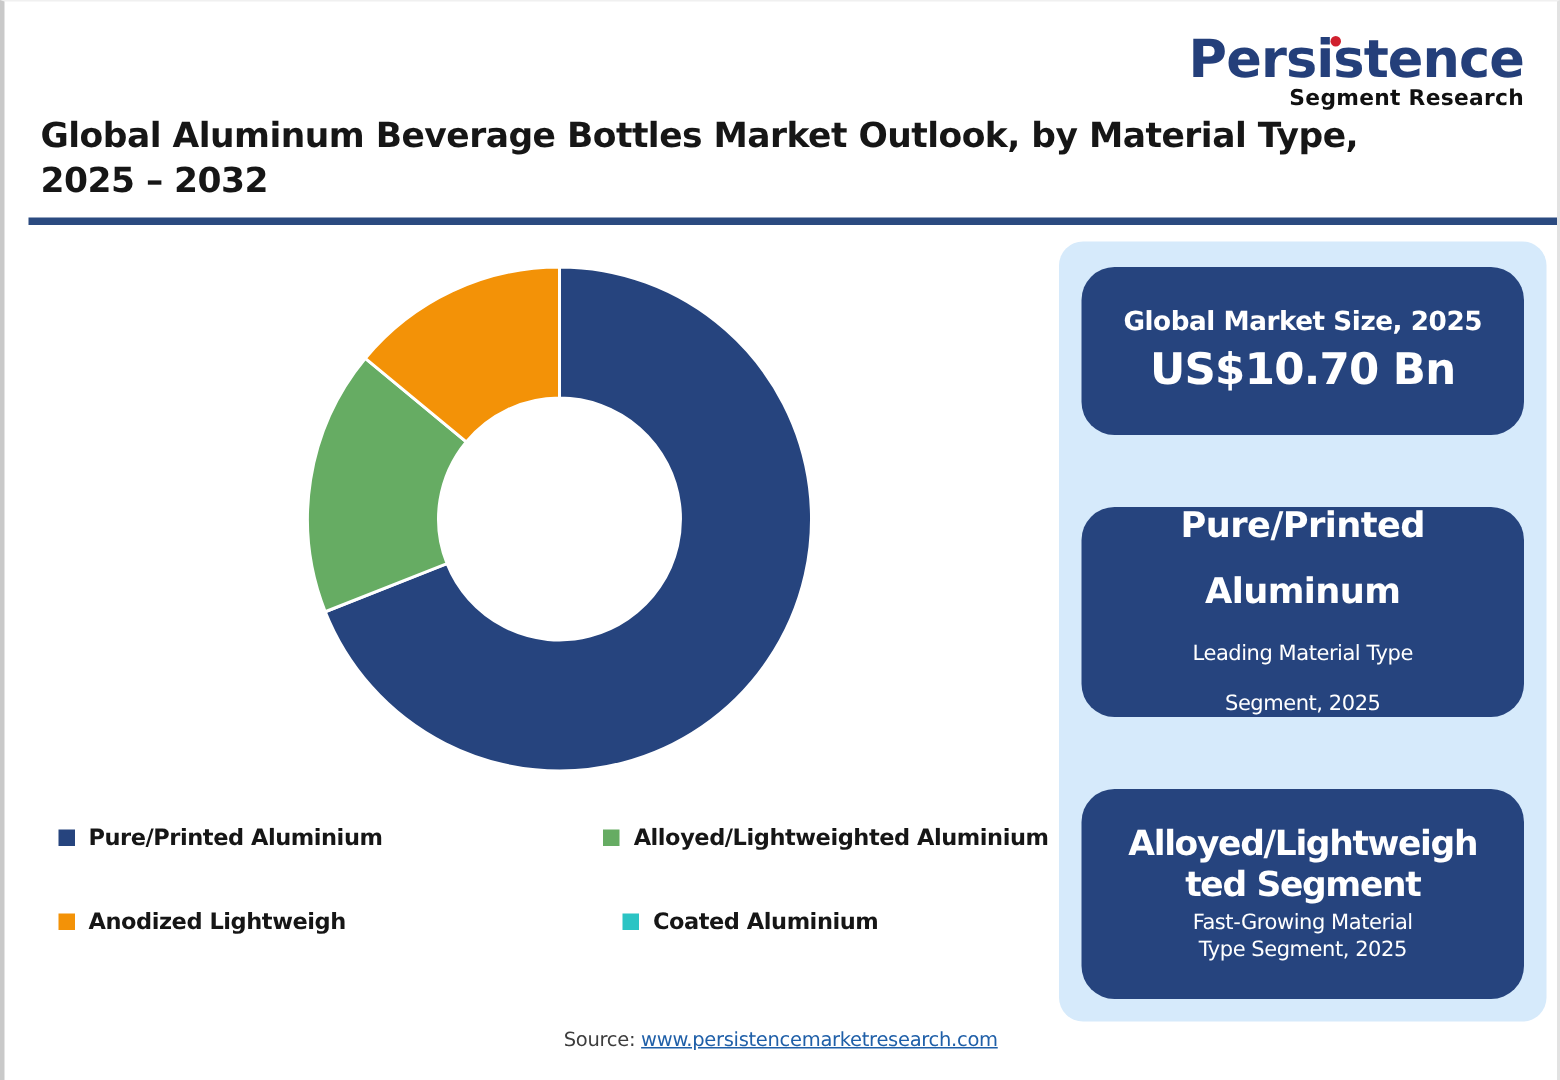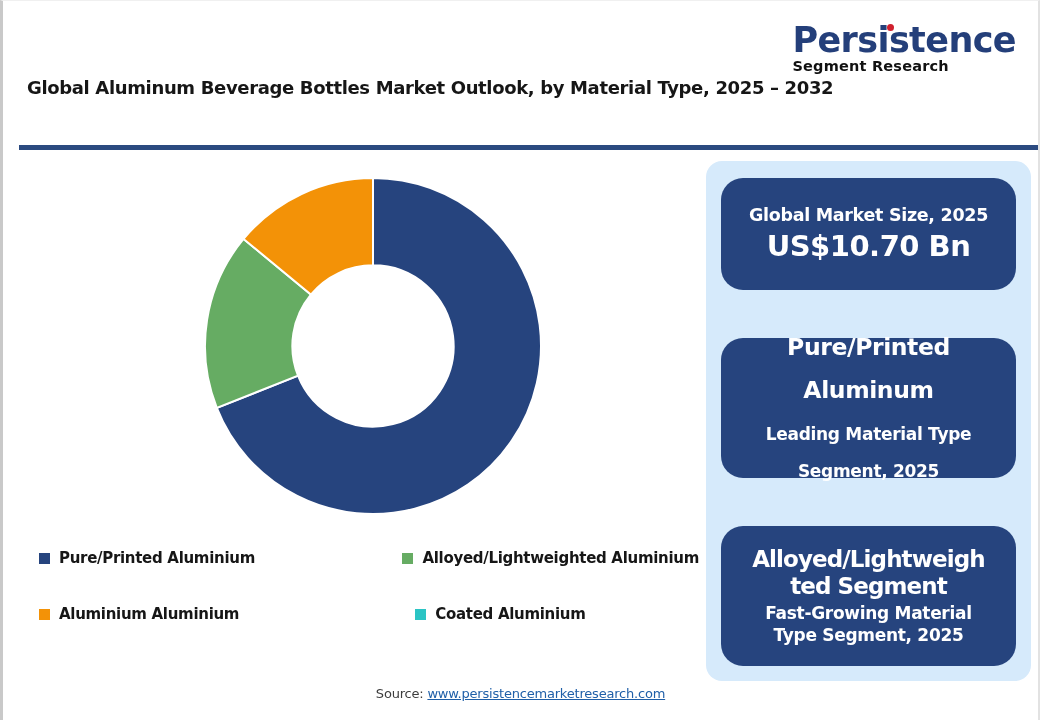--- a/index.html
+++ b/index.html
@@ -21,21 +21,21 @@
     border-left: 3px solid #c9c9c9;
     border-right: 2px solid #e2e2e2;
     border-top: 1px solid #f0f0f0;
   }
 
   
   .logo-block {
     position: absolute;
     top: 22px;
     right: 22px;
-    text-align: left;
+    text-align: right;
     line-height: 1;
   }
   .logo-word {
     position: relative;
     display: inline-block;
     font-family: "DejaVu Sans", sans-serif;
     font-size: 35px;
     font-weight: bold;
     letter-spacing: -0.6px;
     color: #243f7a;
@@ -58,21 +58,21 @@
     letter-spacing: 0.2px;
     color: #111111;
   }
 
   .page-title {
     position: absolute;
     left: 24px;
     top: 75px;
     width: 940px;
     font-family: "DejaVu Sans", sans-serif;
-    font-size: 18px;
+    font-size: 23px;
     font-weight: bold;
     letter-spacing: -0.35px;
     line-height: 1.32;
     color: #161616;
   }
 
   .header-rule {
     position: absolute;
     left: 16px;
     right: 0px;
@@ -171,22 +171,22 @@
   .card-heading {
     font-family: "DejaVu Sans", sans-serif;
     font-size: 23.5px;
     font-weight: bold;
     letter-spacing: -0.4px;
     line-height: 1.18;
   }
   .card-heading.tight { font-size: 23px; letter-spacing: -0.9px; }
   .card-sub {
     font-family: "DejaVu Sans", sans-serif;
-    font-size: 17px;
-    font-weight: bold;
+    font-size: 14px;
+    font-weight: normal;
     letter-spacing: -0.3px;
     line-height: 1.25;
     margin-top: 3px;
   }
 
   
   .footer {
     position: absolute;
     left: 0;
     right: 0;
@@ -233,21 +233,21 @@
         <span class="legend-label">Pure/Printed Aluminium</span>
       </div>
       <div class="legend-item col2">
         <span class="legend-swatch" style="background:#66ac63"></span>
         <span class="legend-label">Alloyed/Lightweighted Aluminium</span>
       </div>
     </div>
     <div class="legend-row">
       <div class="legend-item col1">
         <span class="legend-swatch" style="background:#f39207"></span>
-        <span class="legend-label">Aluminium Aluminium</span>
+        <span class="legend-label">Anodized Lightweigh</span>
       </div>
       <div class="legend-item col2">
         <span class="legend-swatch" style="background:#2bc4c4"></span>
         <span class="legend-label">Coated Aluminium</span>
       </div>
     </div>
   </div>
 
   <div class="side-panel">
 

